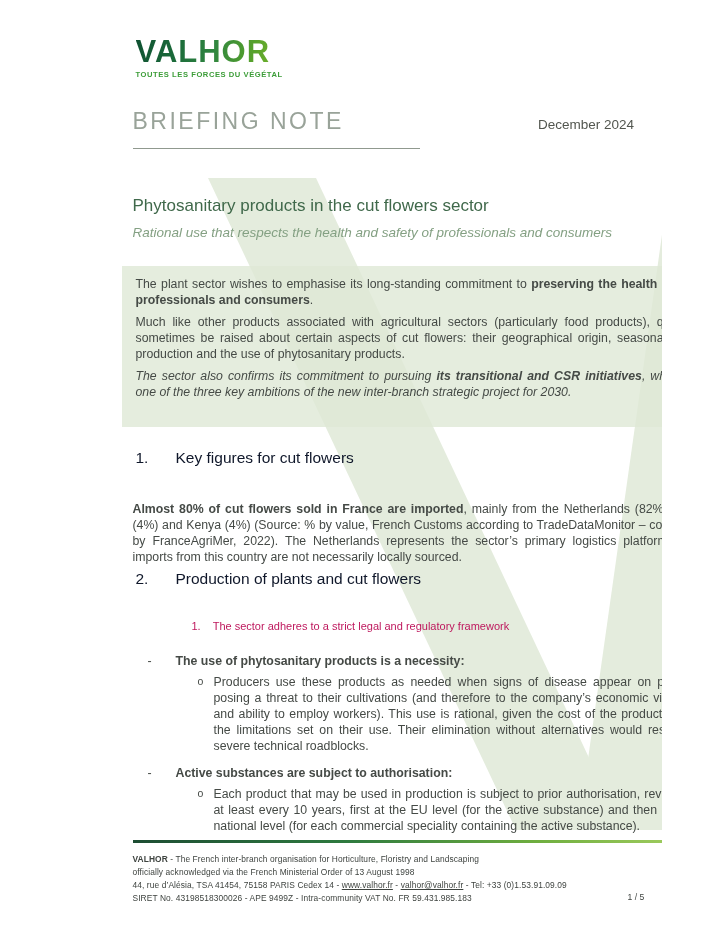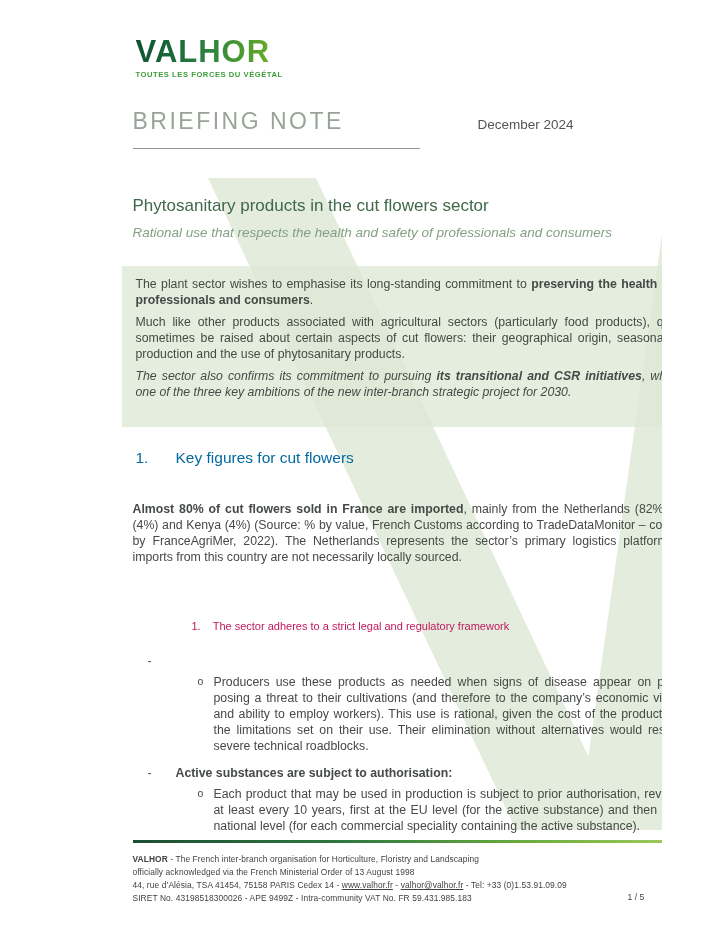--- a/index.html
+++ b/index.html
@@ -17,39 +17,39 @@
   .logo-word {
     font-size:31px; font-weight:bold; letter-spacing:1px; line-height:1;
     background:linear-gradient(100deg,#0f5132 0%,#1b6b3a 28%,#2f8540 52%,#4f9c2e 74%,#7ab829 100%);
     -webkit-background-clip:text; background-clip:text;
     -webkit-text-fill-color:transparent; color:#1b6b3a;
   }
   .logo-tagline { margin-top:3px; font-size:7.6px; font-weight:bold; color:#3c9d38; letter-spacing:0.55px; }
 
   .doc-type { position:absolute; left:75px; top:108px; font-size:23px; color:#99a399; letter-spacing:2.5px;text-align:center; }
   .doc-type-rule { position:absolute; left:75px; top:148px; width:287px; height:1px; background:#90998f; }
-  .doc-date { position:absolute; left:420px; top:117px; width:217px; text-align:left; font-size:13.5px; color:#52564f; }
+  .doc-date { position:absolute; left:420px; top:117px; width:217px; text-align:center; font-size:13.5px; color:#52564f; }
 
   
   .title { position:absolute; left:75px; top:196px; width:570px; font-size:17px; color:#40694b; }
   .subtitle { position:absolute; left:75px; top:225px; width:590px; font-size:13.5px; font-style:italic; color:#84a083; }
 
   
   .intro-block {
     position:absolute; left:64px; top:266px; width:632px;
     background:rgba(223,233,214,0.8); padding:10px 14px 11px 14px;
   }
   .intro-block p {
     font-size:12.3px; line-height:16px; color:#454a46; text-align:justify; margin-bottom:6px;
   }
   .intro-block p:last-child { margin-bottom:16px;font-style:italic; }
   .b { font-weight:bold; }
 
   
-  .sec-heading { position:absolute; left:78px; font-size:15.5px; color:#0369a1; }
+  .sec-heading { position:absolute; left:78px; font-size:15.5px; color:#0f172a; }
   .sec-heading .sec-num { display:inline-block; width:40px; }
   .sec1 { top:449px; }
   .sec2 { top:570px; }
   .sub-heading { position:absolute; left:134px; top:620px; font-size:11px; color:#be185d; }
   .sub-heading .sub-num { display:inline-block; margin-right:12px; }
 
   .body-para {
     position:absolute; left:75px; width:566px;
     font-size:12.3px; line-height:16px; color:#454a46; text-align:justify;margin-top:20px;
   }
@@ -108,26 +108,30 @@
       <p><span>The sector also confirms its commitment to pursuing </span><span class="b">its transitional and CSR initiatives</span><span>, which constitute one of the three key ambitions of the new inter-branch strategic project for 2030.</span></p>
     </div>
 
     <div class="sec-heading sec1">
       <span class="sec-num">1.</span><span>Key figures for cut flowers</span>
     </div>
     <div class="body-para sec1-para">
       <span class="b">Almost 80% of cut flowers sold in France are imported</span><span>, mainly from the Netherlands (82%), Italy (4%) and Kenya (4%) (Source: % by value, French Customs according to TradeDataMonitor – compiled by FranceAgriMer, 2022). The Netherlands represents the sector’s primary logistics platform, and imports from this country are not necessarily locally sourced.</span>
     </div>
 
+    <div class="sec-heading sec2">
+      <span class="sec-num">2.</span><span>Production of plants and cut flowers</span>
+    </div>
     <div class="sub-heading">
       <span class="sub-num">1.</span><span>The sector adheres to a strict legal and regulatory framework</span>
     </div>
 
     <div class="bullet bullet1">
       <span class="dash">-</span>
+      <span class="bullet-label">The use of phytosanitary products is a necessity:</span>
     </div>
     <div class="sub-bullet sub1">
       <span class="o-marker">o</span>
       <span class="sub-text">Producers use these products as needed when signs of disease appear on plants, posing a threat to their cultivations (and therefore to the company’s economic viability and ability to employ workers). This use is rational, given the cost of the products and the limitations set on their use. Their elimination without alternatives would result in severe technical roadblocks.</span>
     </div>
 
     <div class="bullet bullet2">
       <span class="dash">-</span>
       <span class="bullet-label">Active substances are subject to authorisation:</span>
     </div>

